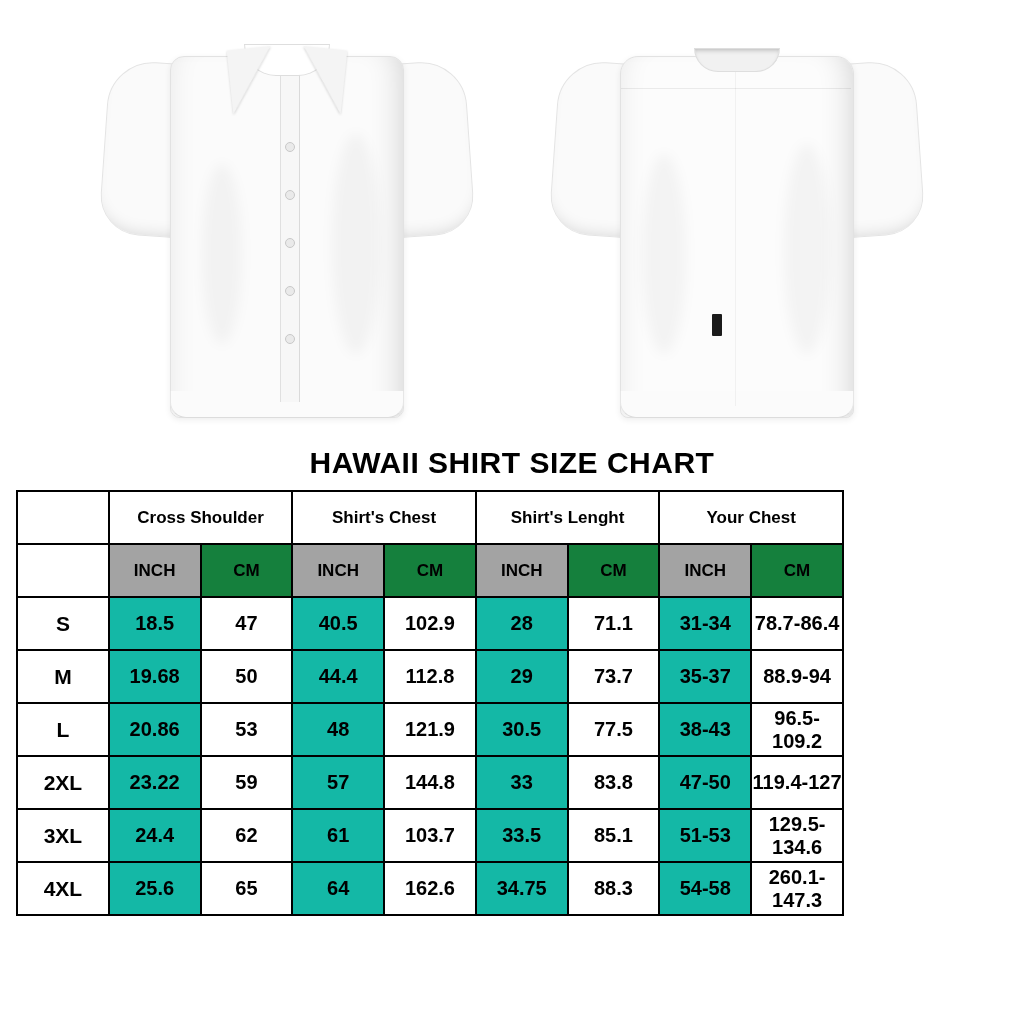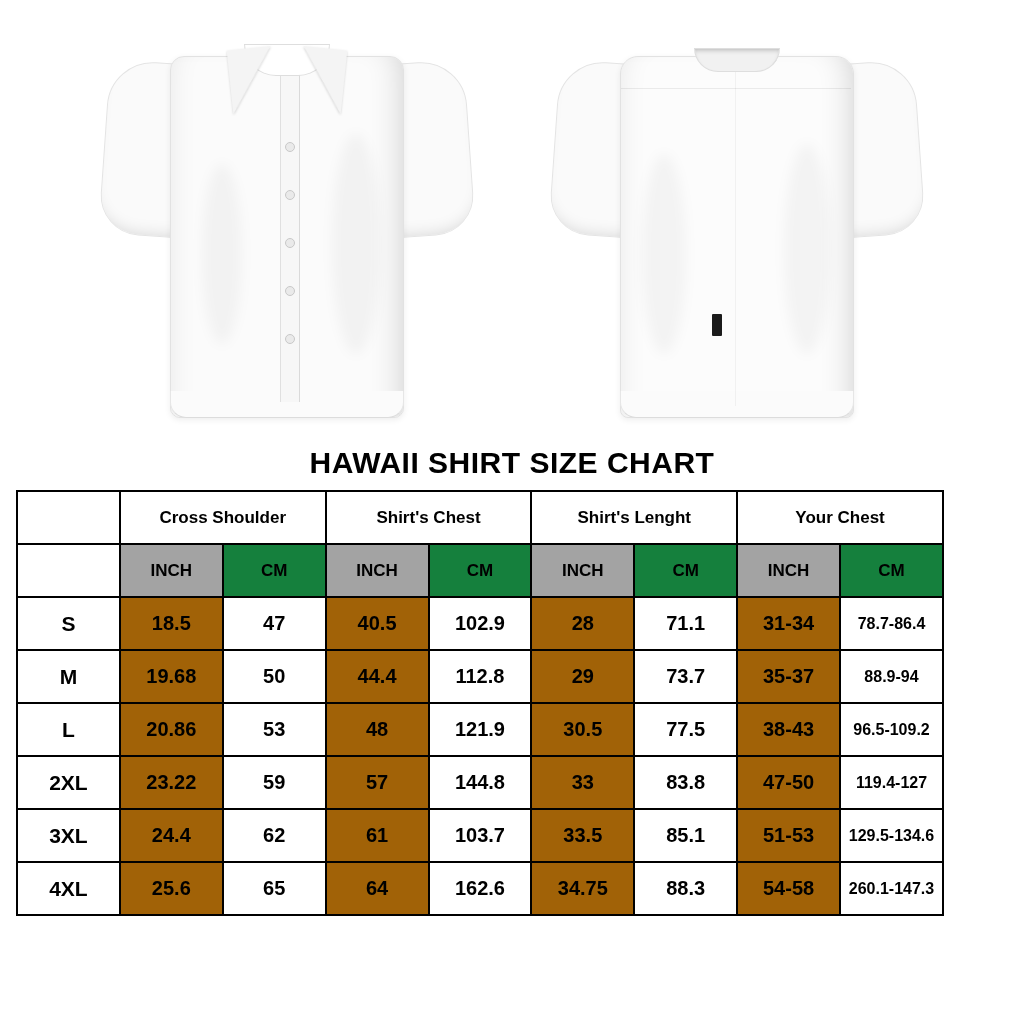--- a/index.html
+++ b/index.html
@@ -187,21 +187,21 @@
     margin: 0 0 10px 0;
     font-family: "Liberation Sans", sans-serif;
   }
 
   
   .table-area {
     padding: 0 16px 10px 16px;
     flex: 1;
   }
   table.size-chart {
-    width: 928px;
+    width: 828px;
     border-collapse: collapse;
     table-layout: fixed;
     font-family: "Liberation Sans", sans-serif;
   }
   table.size-chart td, table.size-chart th {
     border: 2px solid #000;
     text-align: center;
     vertical-align: middle;
     font-weight: bold;
     color: #000;
@@ -220,28 +220,28 @@
   .unit-cm {
     background: #15803d;
     font-size: 17px;
     height: 40px;
   }
   .size-col {
     width: 82px;
     font-size: 21px;
   }
   .val-inch {
-    background: #a16207;
+    background: #14b8a6;
     font-size: 20px;
   }
   .val-cm {
     font-size: 20px;
   }
   .val-cm.small {
-    font-size: 16px;
+    font-size: 20px;
     border-radius: 20px;
   }
   .blank { border: 2px solid #000; background:#fff; }
   .noborder-top-left {
     border-top: none;
     border-left: none;
   }
 </style>
 </head>
 <body>

